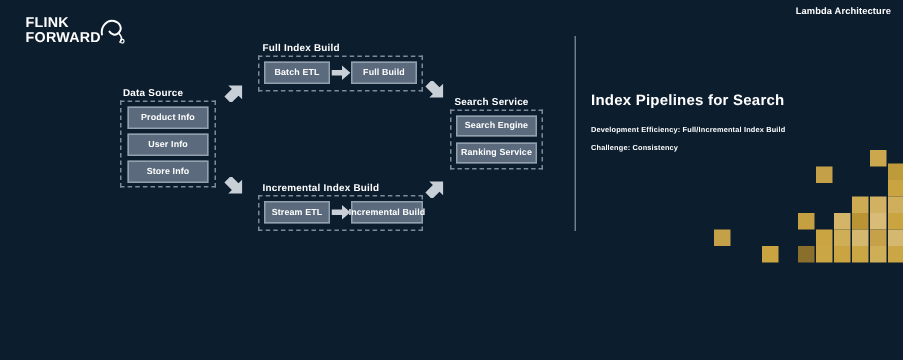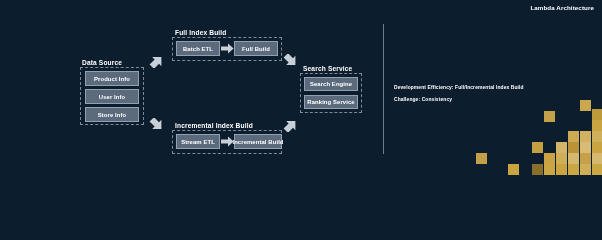--- a/index.html
+++ b/index.html
@@ -137,20 +137,29 @@
     position: absolute;
     width: 11px;
     height: 11px;
   }
 </style>
 </head>
 <body>
 
 <div class="slide">
 
+  <div class="logo">
+    <div class="logo-text">FLINK
+FORWARD</div>
+    <svg class="logo-mark" viewBox="0 0 22 20">
+      <path d="M4 13 C3 8, 7 3, 12 4 C16 5, 18 9, 15 12 C13 14, 10 13, 9 11" fill="none" stroke="#ffffff" stroke-width="1.3" stroke-linecap="round"></path>
+      <path d="M15 12 C17 14, 18 16, 16 18" fill="none" stroke="#ffffff" stroke-width="1.1" stroke-linecap="round"></path>
+      <circle cx="17.5" cy="17.5" r="1.2" fill="none" stroke="#ffffff" stroke-width="0.8"></circle>
+    </svg>
+  </div>
 
   <div class="corner-label">Lambda Architecture</div>
 
   <div class="group-title" style="left:82px; top:59px;">Data Source</div>
   <div class="group-box" style="left:80px; top:67px; width:64px; height:58px;"></div>
 
   <div class="node" style="left:85px; top:71px; width:54px; height:15px;">Product Info</div>
   <div class="node" style="left:85px; top:89px; width:54px; height:15px;">User Info</div>
   <div class="node" style="left:85px; top:107px; width:54px; height:15px;">Store Info</div>
 
@@ -203,20 +212,21 @@
   </div>
 
   <div class="barrow" style="left:283px; top:118px;">
     <svg width="14" height="14" viewBox="0 0 14 14">
       <path d="M3.2 13 L0.6 10.4 L5.6 5.4 L3.2 3 H12.4 V12.2 L10 9.8 L5 14.8 Z" fill="#c9cfd6"></path>
     </svg>
   </div>
 
   <div class="divider"></div>
 
+  <div class="panel-title">Index Pipelines for Search</div>
   <div class="panel-line panel-line-1">Development Efficiency: Full/Incremental Index Build</div>
   <div class="panel-line panel-line-2">Challenge: Consistency</div>
 
   <div class="pixels">
       <div class="px" style="left: 6px; top: 53px; background: rgb(196, 160, 73);"></div>
       <div class="px" style="left: 38px; top: 64px; background: rgb(201, 164, 64);"></div>
       <div class="px" style="left: 62px; top: 64px; background: rgb(138, 111, 44);"></div>
       <div class="px" style="left: 74px; top: 53px; background: rgb(201, 164, 64);"></div>
       <div class="px" style="left: 74px; top: 64px; background: rgb(202, 166, 69);"></div>
       <div class="px" style="left: 62px; top: 42px; background: rgb(197, 160, 67);"></div>

